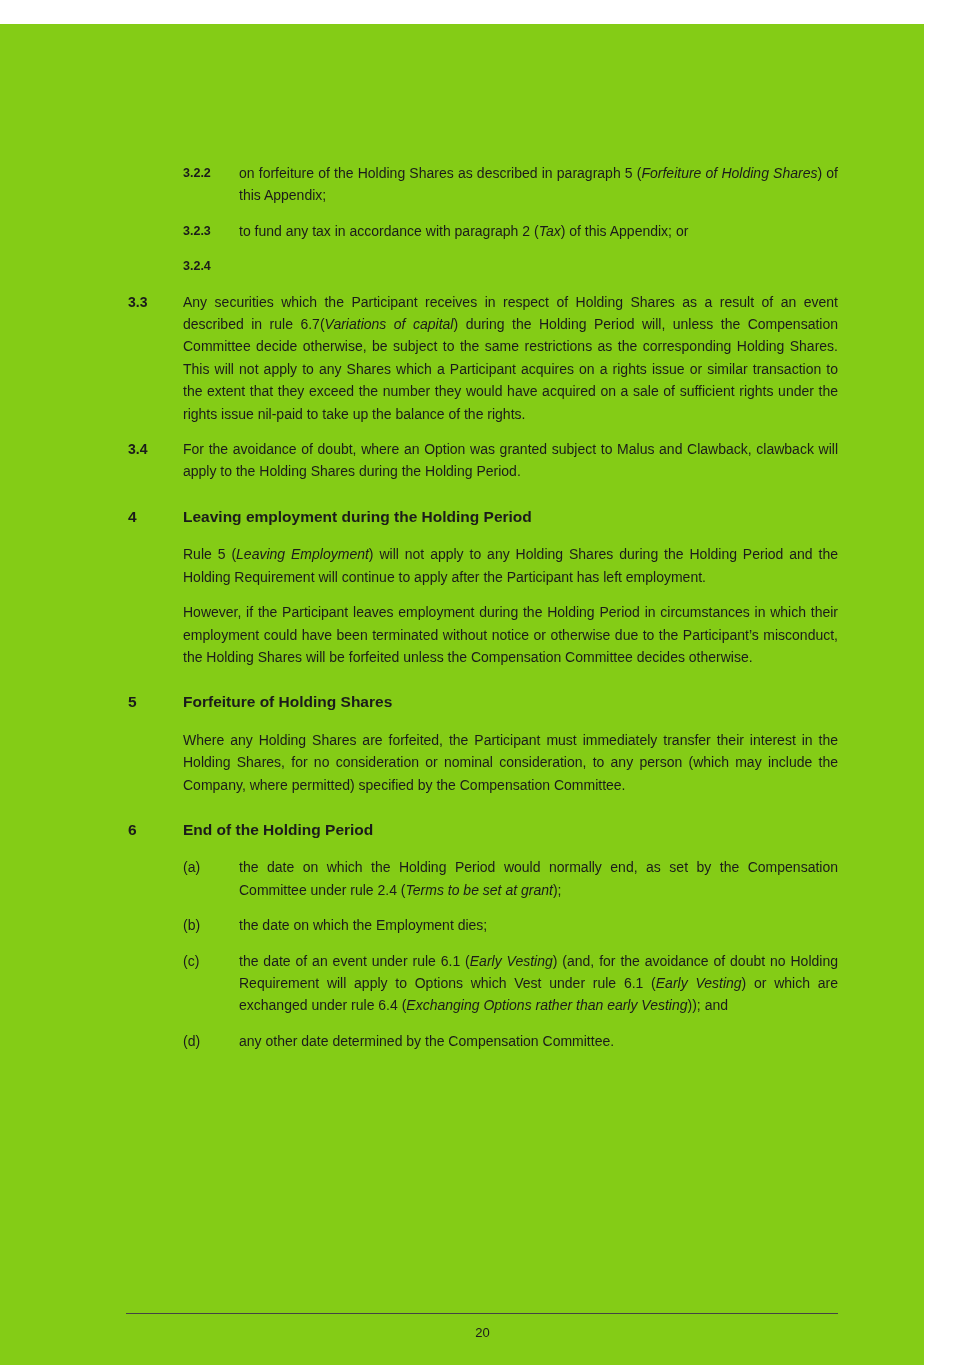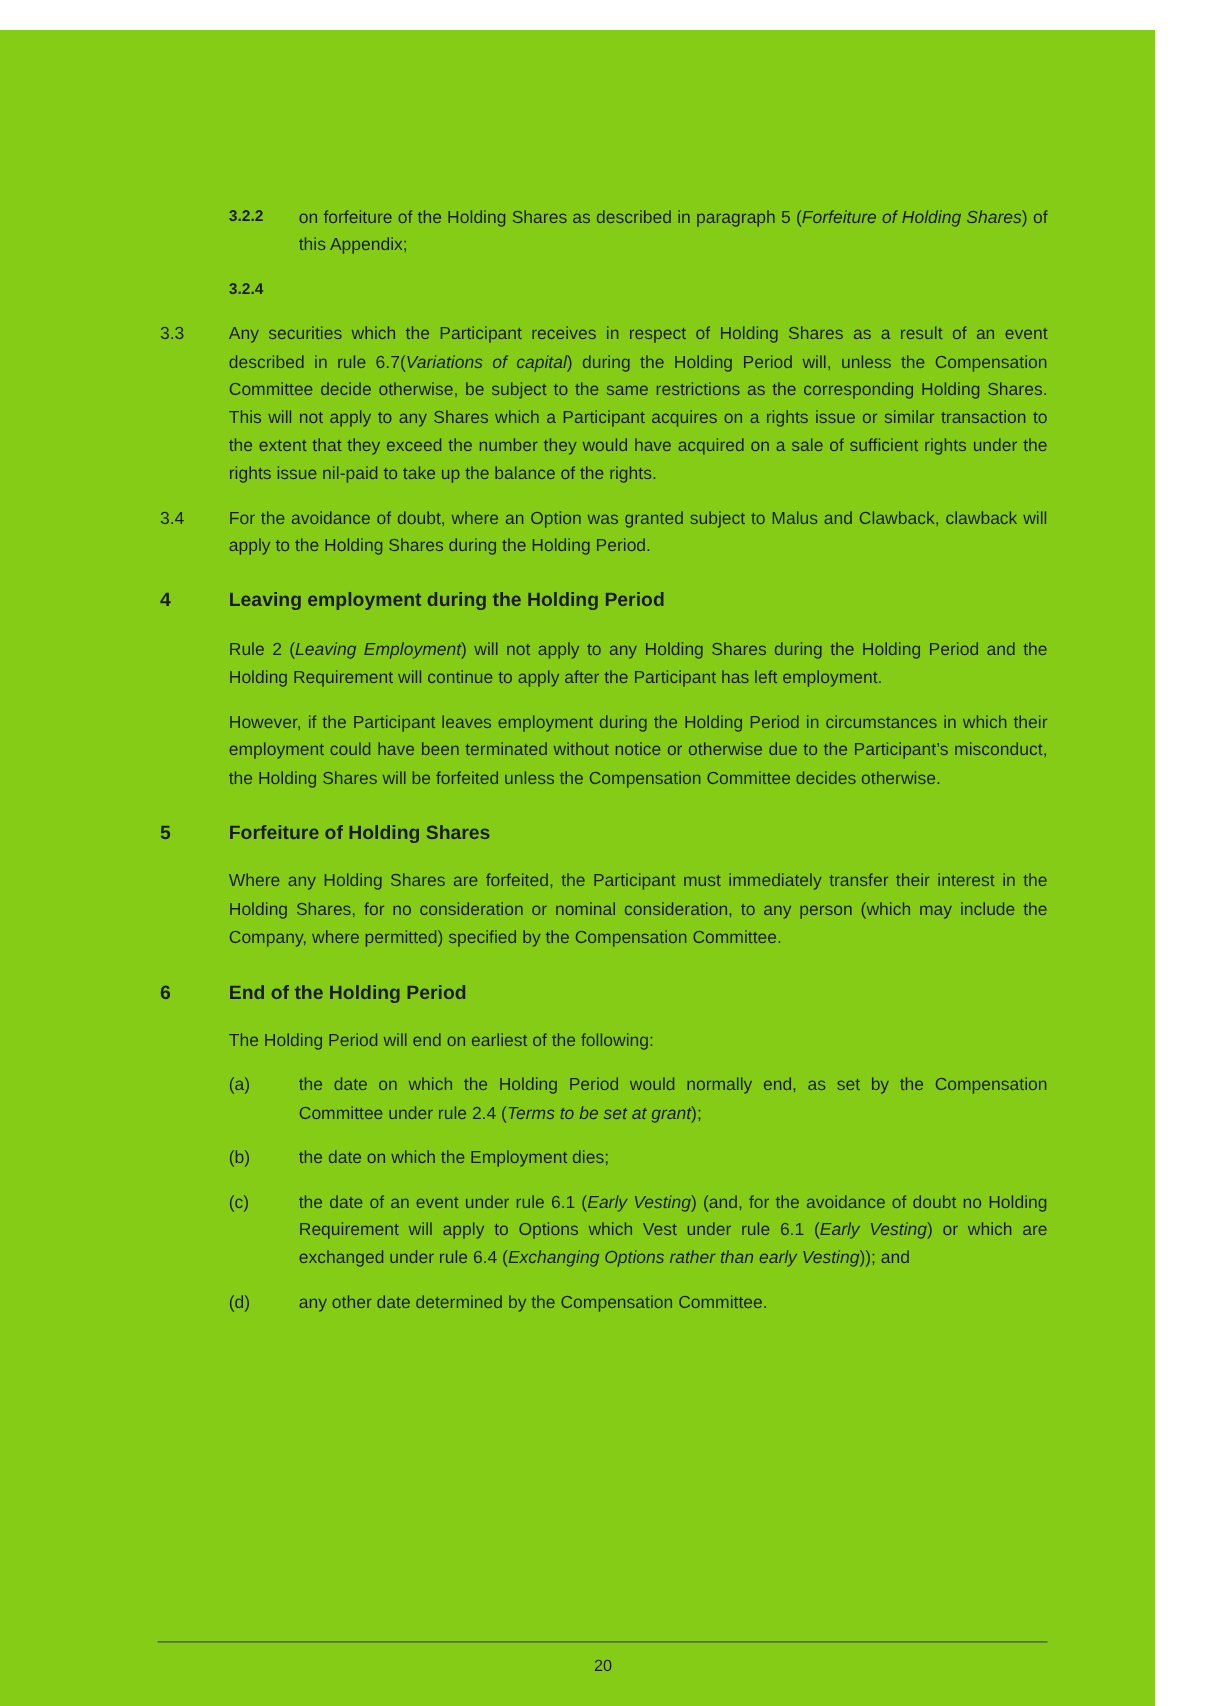--- a/index.html
+++ b/index.html
@@ -19,21 +19,21 @@
   }
   .content{
     position:absolute;
     left:128px;top:138px;
     width:710px;
     font-size:14px;
     line-height:22.4px;
   }
   .block{margin:0 0 13px 0;}
   .flexrow{display:flex;align-items:flex-start;}
-  .item1 .num{flex:0 0 55px;font-weight:400;}
+  .item1 .num{flex:0 0 55px;font-weight:700;}
   .item2{padding-left:55px;}
   .item2 .num{flex:0 0 56px;font-weight:700;font-size:12.5px;}
   .list{padding-left:55px;}
   .list .num{flex:0 0 56px;font-weight:400;}
   .para{margin-left:55px;}
   .txt{flex:1;text-align:justify;text-align-last:left;}
   .para .txt{display:block;}
   .heading{
     font-size:15.5px;font-weight:700;
     margin-top:23px;margin-bottom:15px;
@@ -59,53 +59,54 @@
 </head>
 <body>
 
 <div class="page">
   <div class="content">
       <div class="block item2 flexrow">
         <span class="num">3.2.2</span>
         <span class="txt"><span>on forfeiture of the Holding Shares as described in paragraph 5 (</span><span class="it">Forfeiture of Holding Shares</span><span>) of this Appendix;</span></span>
       </div>
       <div class="block item2 flexrow">
+        <span class="num">3.2.3</span>
+        <span class="txt"><span>to fund any tax in accordance with paragraph 2 (</span><span class="it">Tax</span><span>) of this Appendix; or</span></span>
+      </div>
+      <div class="block item2 flexrow">
         <span class="num">3.2.4</span>
       </div>
       <div class="block item1 flexrow">
         <span class="num">3.3</span>
         <span class="txt"><span>Any securities which the Participant receives in respect of Holding Shares as a result of an event described in rule 6.7(</span><span class="it">Variations of capital</span><span>) during the Holding Period will, unless the Compensation Committee decide otherwise, be subject to the same restrictions as the corresponding Holding Shares. This will not apply to any Shares which a Participant acquires on a rights issue or similar transaction to the extent that they exceed the number they would have acquired on a sale of sufficient rights under the rights issue nil-paid to take up the balance of the rights.</span></span>
       </div>
       <div class="block item1 flexrow">
         <span class="num">3.4</span>
         <span class="txt"><span>For the avoidance of doubt, where an Option was granted subject to Malus and Clawback, clawback will apply to the Holding Shares during the Holding Period.</span></span>
       </div>
       <div class="block heading flexrow">
         <span class="num">4</span>
         <span class="txt"><span>Leaving employment during the Holding Period</span></span>
       </div>
       <div class="block para">
-        <span class="txt"><span>Rule 2 (</span><span class="it">Leaving Employment</span><span>) will not apply to any Holding Shares during the Holding Period and the Holding Requirement will continue to apply after the Participant has left employment.</span></span>
+        <span class="txt"><span>Rule 5 (</span><span class="it">Leaving Employment</span><span>) will not apply to any Holding Shares during the Holding Period and the Holding Requirement will continue to apply after the Participant has left employment.</span></span>
       </div>
       <div class="block para">
         <span class="txt"><span>However, if the Participant leaves employment during the Holding Period in circumstances in which their employment could have been terminated without notice or otherwise due to the Participant’s misconduct, the Holding Shares will be forfeited unless the Compensation Committee decides otherwise.</span></span>
       </div>
       <div class="block heading flexrow">
         <span class="num">5</span>
         <span class="txt"><span>Forfeiture of Holding Shares</span></span>
       </div>
       <div class="block para">
         <span class="txt"><span>Where any Holding Shares are forfeited, the Participant must immediately transfer their interest in the Holding Shares, for no consideration or nominal consideration, to any person (which may include the Company, where permitted) specified by the Compensation Committee.</span></span>
       </div>
       <div class="block heading flexrow">
         <span class="num">6</span>
         <span class="txt"><span>End of the Holding Period</span></span>
-      </div>
-      <div class="block para">
-        <span class="txt"><span>The Holding Period will end on earliest of the following:</span></span>
       </div>
       <div class="block list flexrow">
         <span class="num">(a)</span>
         <span class="txt"><span>the date on which the Holding Period would normally end, as set by the Compensation Committee under rule 2.4 (</span><span class="it">Terms to be set at grant</span><span>);</span></span>
       </div>
       <div class="block list flexrow">
         <span class="num">(b)</span>
         <span class="txt"><span>the date on which the Employment dies;</span></span>
       </div>
       <div class="block list flexrow">

